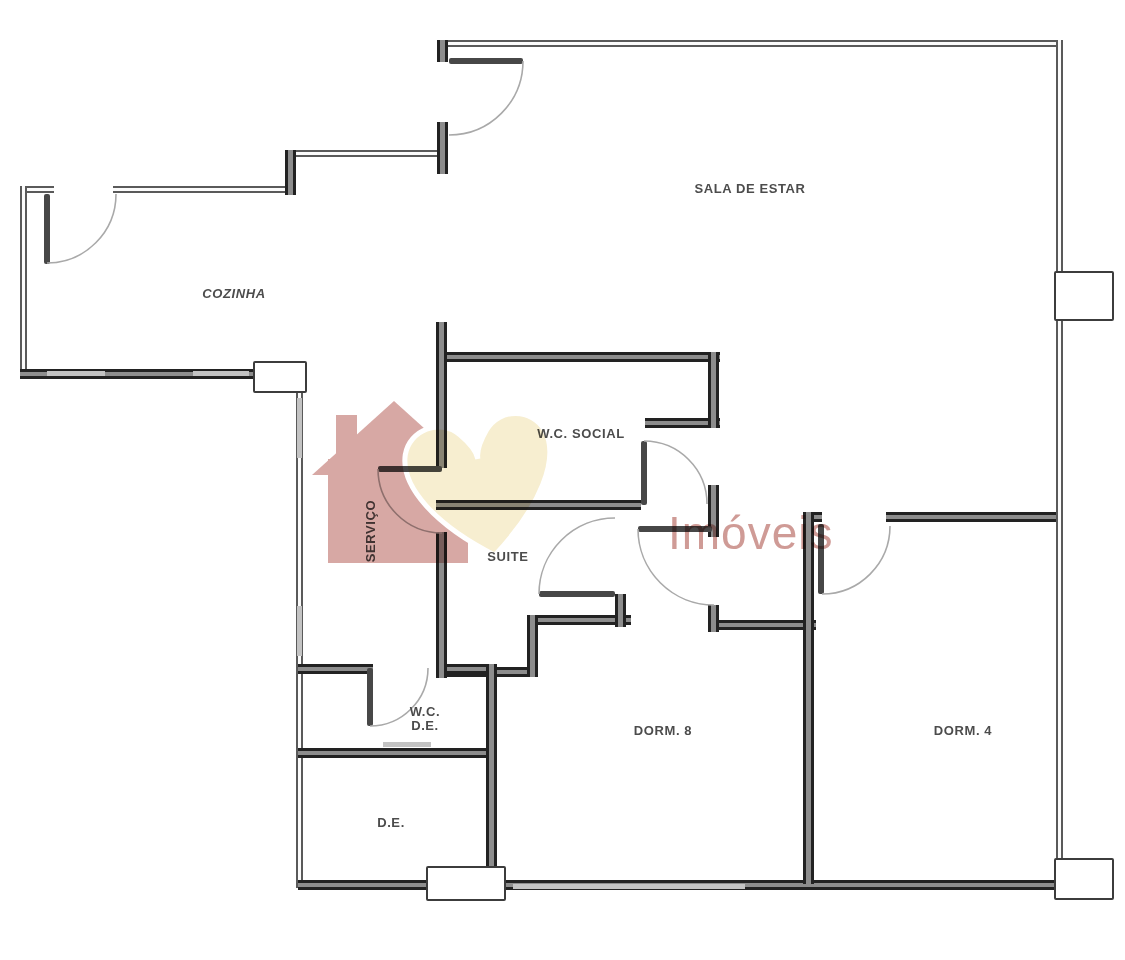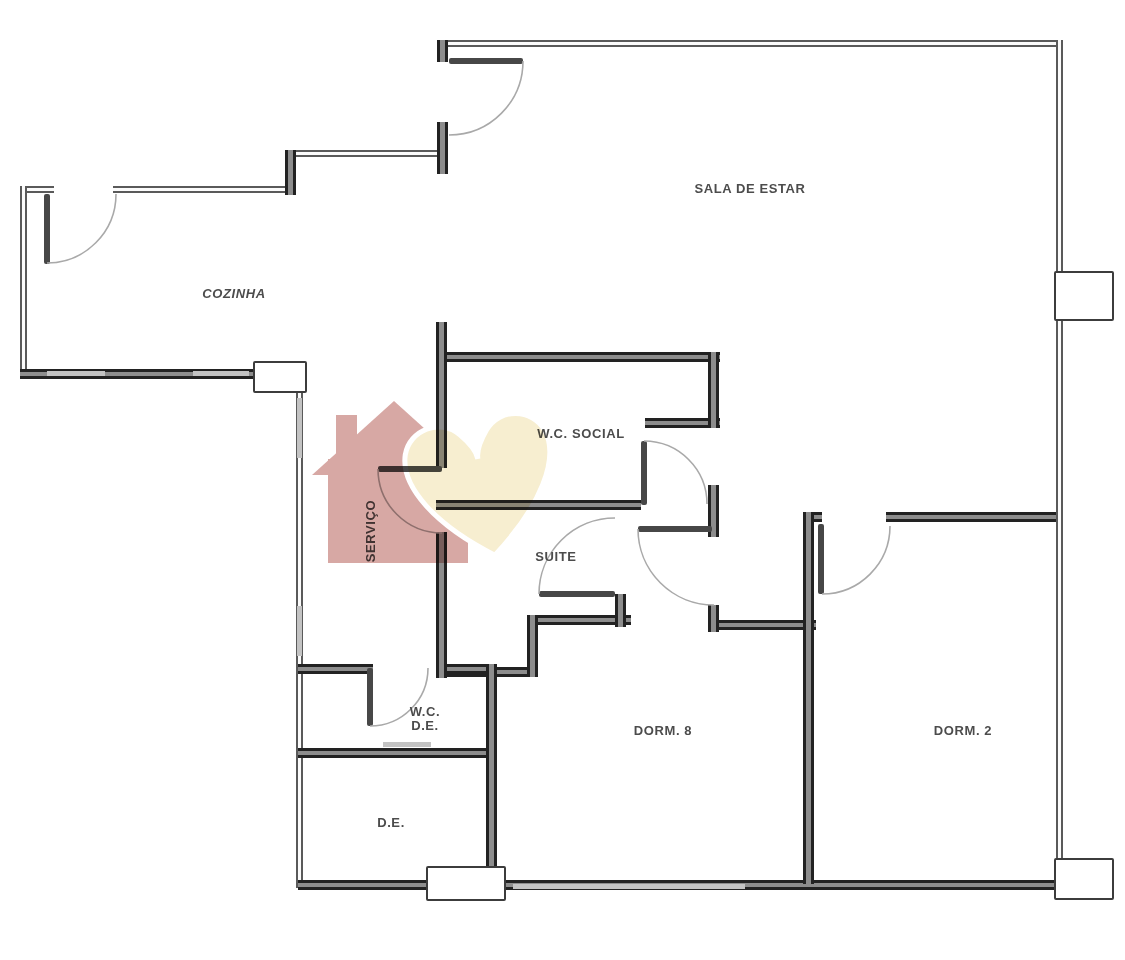--- a/index.html
+++ b/index.html
@@ -106,35 +106,36 @@
       <path d="M 638 529 A 76 76 0 0 0 714 605"></path>
       <path d="M 822 594 A 68 68 0 0 0 890 526"></path>
       <path d="M 370 726 A 58 58 0 0 0 428 668"></path>
     </g>
   </svg>
 
   <div class="room-label z4" style="left:750px;top:189px;">SALA DE ESTAR</div>
   <div class="room-label z4" style="left:234px;top:294px;font-style:italic;">COZINHA</div>
   <div class="room-label z4" style="left:557px;top:434px;margin-left:24px;">W.C. SOCIAL</div>
   <div class="room-label vertical z4" style="left:371px;top:531px;">SERVIÇO</div>
-  <div class="room-label z4" style="left:508px;top:557px;margin-left:48px;">SUITE</div>
+  <div class="room-label z4" style="left:508px;top:557px;">SUITE</div>
   <div class="room-label z4" style="left:425px;top:719px;">
     <span style="display:block">W.C.</span>
     <span style="display:block">D.E.</span>
   </div>
   <div class="room-label z4" style="left:663px;top:731px;">DORM. 8</div>
-  <div class="room-label z4" style="left:963px;top:731px;">DORM. 2</div>
+  <div class="room-label z4" style="left:963px;top:731px;">DORM. 4</div>
   <div class="room-label z4" style="left:391px;top:823px;">D.E.</div>
 
   <div id="watermark">
     <svg x="0" y="0" width="220" height="175" viewBox="0 0 220 175" style="position:absolute;left:306px;top:393px;">
       <g fill="#d29c98">
         <rect x="30" y="22" width="21" height="50"></rect>
         <polygon points="6,82 88,8 170,82"></polygon>
         <rect x="22" y="66" width="140" height="104"></rect>
       </g>
     </svg>
     <svg width="170" height="160" viewBox="0 0 100 95" style="position:absolute;left:398px;top:408px;transform:rotate(-10deg);">
       <path d="M50 88 C18 64 2 38 8 20 C13 6 32 2 42 14 C47 20 50 26 50 30 C50 26 53 20 58 14 C68 2 87 6 92 20 C98 38 82 64 50 88 Z" fill="#f6ecca" stroke="#ffffff" stroke-width="3"></path>
     </svg>
+    <div id="brand-tagline">Imóveis</div>
   </div>
 
 </div>
 
 </body></html>

